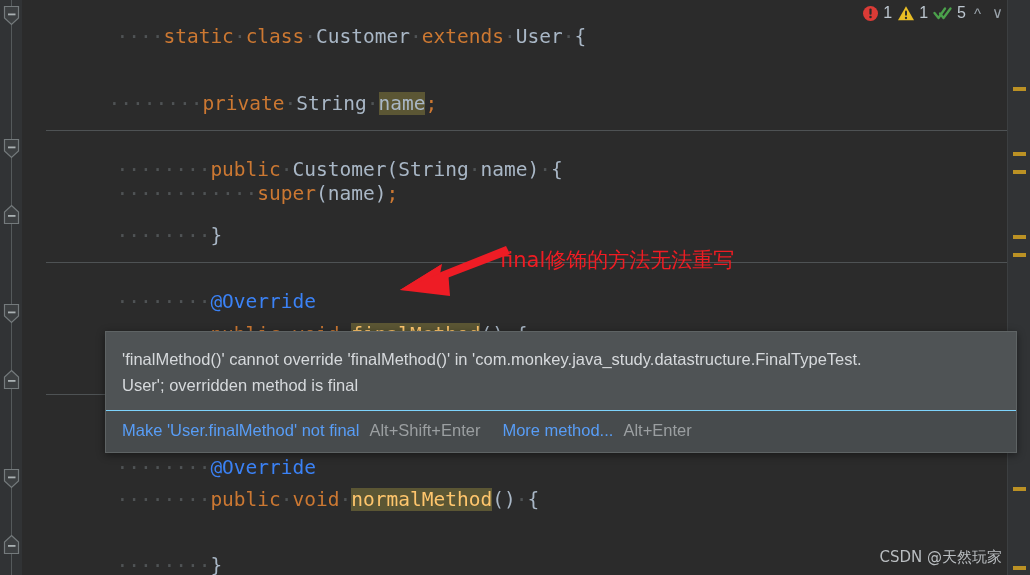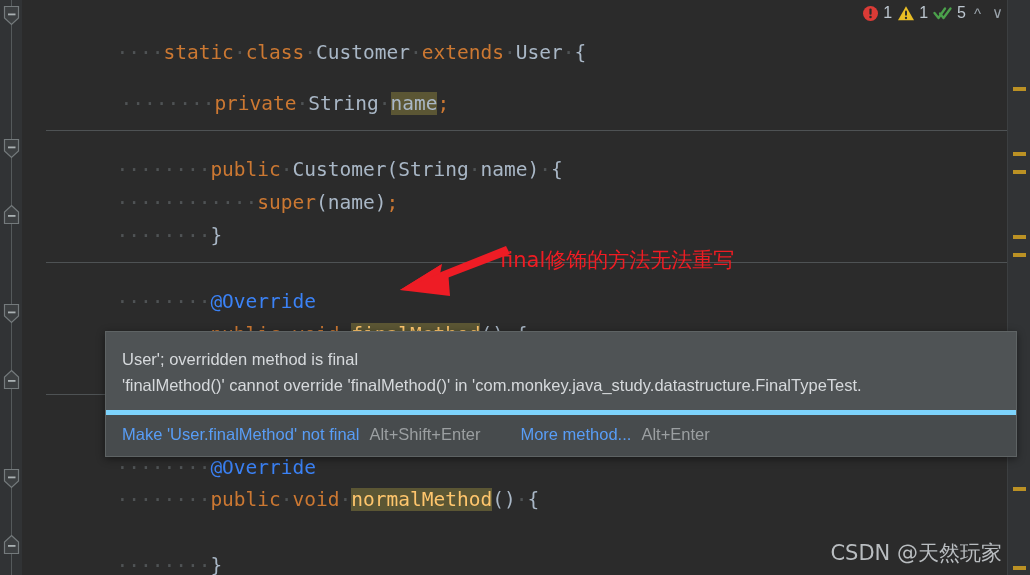--- a/index.html
+++ b/index.html
@@ -129,35 +129,35 @@
     font-family: "Liberation Sans", sans-serif;
   }
   .tooltip-body {
     padding: 14px 16px 12px 16px;
     color: #d6d9dc;
     font-size: 16.5px;
     line-height: 26px;
   }
   .tooltip-actions {
     background: #474b4d;
-    border-top: 5px solid #7dd3fc;
+    border-top: 1px solid #7dd3fc;
     padding: 10px 16px 12px 16px;
     display: flex;
     align-items: baseline;
     font-size: 16.5px;
   }
   .action-link {
     color: #589df6;
     cursor: pointer;
     white-space: nowrap;
   }
   .action-key {
     color: #9b9fa1;
     margin-left: 10px;
-    margin-right: 40px;
+    margin-right: 22px;
     white-space: nowrap;
   }
   .action-key.last { margin-right: 0; }
 
   
   .annotation {
     position: absolute;
     left: 500px; top: 246px;
     color: #ef1c23;
     font-family: "DejaVu Sans", "Liberation Sans", sans-serif;
@@ -170,21 +170,21 @@
     left: 398px; top: 240px;
     z-index: 35;
   }
 
   
   .watermark {
     position: absolute;
     right: 28px; bottom: 8px;
     color: #b9bdc0;
     font-family: "DejaVu Sans", "Liberation Sans", sans-serif;
-    font-size: 21px;
+    font-size: 15px;
     z-index: 36;
     white-space: nowrap;
   }
 </style>
 </head>
 <body>
 
 <div id="app">
 
   <div class="gutter">
@@ -239,33 +239,33 @@
       </svg>
     </div>
   </div>
 
   <div class="code-area">
 
     <div class="sep" style="top:130px"></div>
     <div class="sep" style="top:262px"></div>
     <div class="sep" style="top:394px"></div>
 
-    <div class="code-line" style="top:20px; left:24px">
+    <div class="code-line" style="top:4px; left:24px">
       <span class="dot">····</span><span class="kw">static</span><span class="dot">·</span><span class="kw">class</span><span class="dot">·</span><span class="cls">Customer</span><span class="dot">·</span><span class="kw">extends</span><span class="dot">·</span><span class="ident">User</span><span class="dot">·</span><span class="brace">{</span>
     </div>
 
-    <div class="code-line" style="top:71px; left:28px">
+    <div class="code-line" style="top:71px; left:16px">
       <span class="dot">········</span><span class="kw">private</span><span class="dot">·</span><span class="ident">String</span><span class="dot">·</span><span class="hl2 ident">name</span><span class="kw">;</span>
     </div>
 
     <div class="code-line" style="top:137px; left:24px">
       <span class="dot">········</span><span class="kw">public</span><span class="dot">·</span><span class="cls">Customer</span><span class="punct">(</span><span class="ident">String</span><span class="dot">·</span><span class="ident">name</span><span class="punct">)</span><span class="dot">·</span><span class="brace">{</span>
     </div>
 
-    <div class="code-line" style="top:170px; left:24px">
+    <div class="code-line" style="top:161px; left:24px">
       <span class="dot">············</span><span class="kw">super</span><span class="punct">(</span><span class="ident">name</span><span class="punct">)</span><span class="kw">;</span>
     </div>
 
     <div class="code-line" style="top:203px; left:24px">
       <span class="dot">········</span><span class="brace">}</span>
     </div>
 
     <div class="code-line" style="top:269px; left:24px">
       <span class="dot">········</span><span class="anno">@Override</span>
     </div>
@@ -333,22 +333,22 @@
     <div class="mark" style="top:152px"></div>
     <div class="mark" style="top:170px"></div>
     <div class="mark" style="top:235px"></div>
     <div class="mark" style="top:253px"></div>
     <div class="mark" style="top:487px"></div>
     <div class="mark" style="top:566px"></div>
   </div>
 
   <div class="tooltip">
     <div class="tooltip-body">
+      <div>'finalMethod()' cannot override 'finalMethod()' in 'com.monkey.java_study.datastructure.FinalTypeTest.</div>
       <div>User'; overridden method is final</div>
-      <div>'finalMethod()' cannot override 'finalMethod()' in 'com.monkey.java_study.datastructure.FinalTypeTest.</div>
     </div>
     <div class="tooltip-actions">
       <span class="action-link">Make 'User.finalMethod' not final</span>
       <span class="action-key">Alt+Shift+Enter</span>
       <span class="action-link">More method...</span>
       <span class="action-key last">Alt+Enter</span>
     </div>
   </div>
 
   <div class="watermark">CSDN @天然玩家</div>

